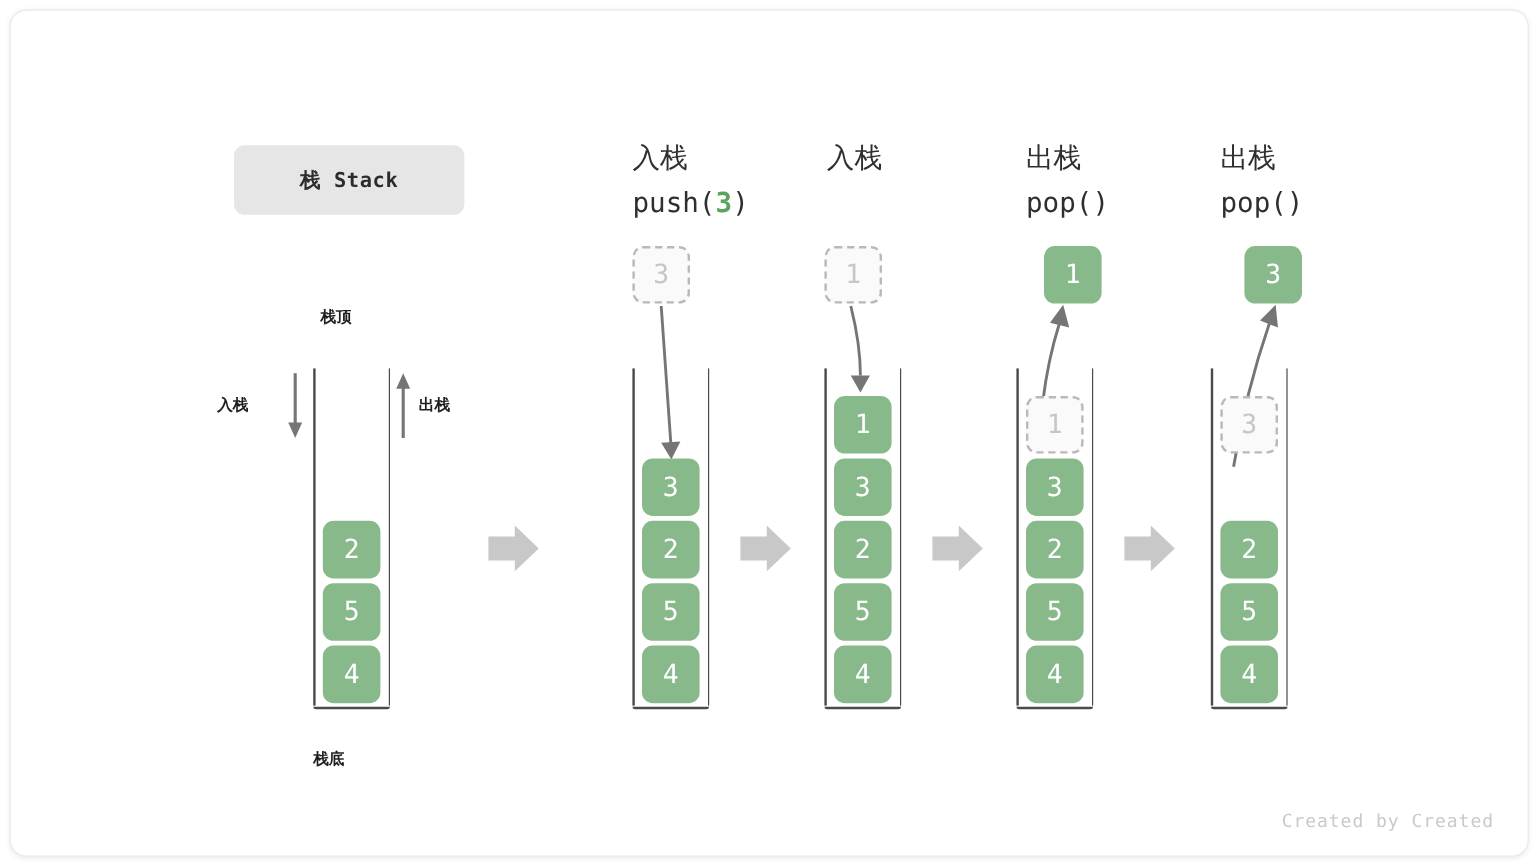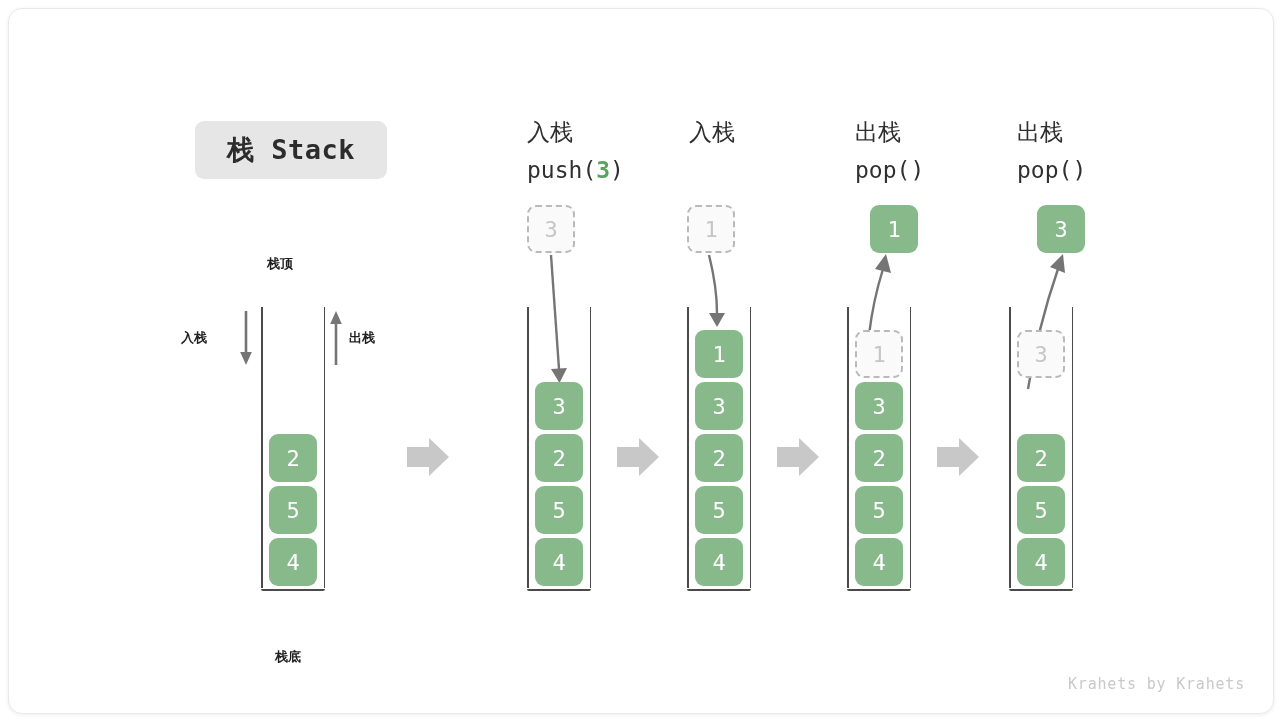--- a/index.html
+++ b/index.html
@@ -29,21 +29,21 @@
   
   #title-chip {
     left: 186px; top: 112px;
     width: 192px; height: 58px;
     background: #e6e6e6;
     border-radius: 9px;
     display: flex; align-items: center; justify-content: center;
   }
   #title-chip .t {
     font-family: "DejaVu Sans Mono", "Liberation Mono", monospace;
-    font-size: 27px;
+    font-size: 17px;
     font-weight: bold;
     color: #2c2c2c;
     letter-spacing: 0.5px;
   }
 
   
   .col-head {
     width: 200px;
     text-align: left;
   }
@@ -171,21 +171,21 @@
     <div class="wall-l"></div>
     <div class="wall-r"></div>
     <div class="floor"></div>
     <div class="slots">
         <div class="cell filled">4</div>
         <div class="cell filled">5</div>
         <div class="cell filled">2</div>
       </div>
   </div>
 
-  <div class="abs cn-label" style="left:266px; top:615px;margin-top:24px;">栈底</div>
+  <div class="abs cn-label" style="left:252px; top:615px;">栈底</div>
 
   <svg class="abs" style="left:398px; top:428px;" width="44" height="40">
     <polygon points="0,10 22,10 22,1 42,20 22,39 22,30 0,30" fill="#c8c8c8"></polygon>
   </svg>
   <svg class="abs" style="left:608px; top:428px;" width="44" height="40">
     <polygon points="0,10 22,10 22,1 42,20 22,39 22,30 0,30" fill="#c8c8c8"></polygon>
   </svg>
   <svg class="abs" style="left:768px; top:428px;" width="44" height="40">
     <polygon points="0,10 22,10 22,1 42,20 22,39 22,30 0,30" fill="#c8c8c8"></polygon>
   </svg>
@@ -272,15 +272,15 @@
     <div class="floor"></div>
     <div class="slots">
         <div class="cell filled">4</div>
         <div class="cell filled">5</div>
         <div class="cell filled">2</div>
         <div class="cell empty"></div>
         <div class="cell ghost">3</div>
       </div>
   </div>
 
-  <div class="abs" id="footer">Krahets by Krahets</div>
+  <div class="abs" id="footer">Created by Created</div>
 
 </div>
 
 </body></html>

